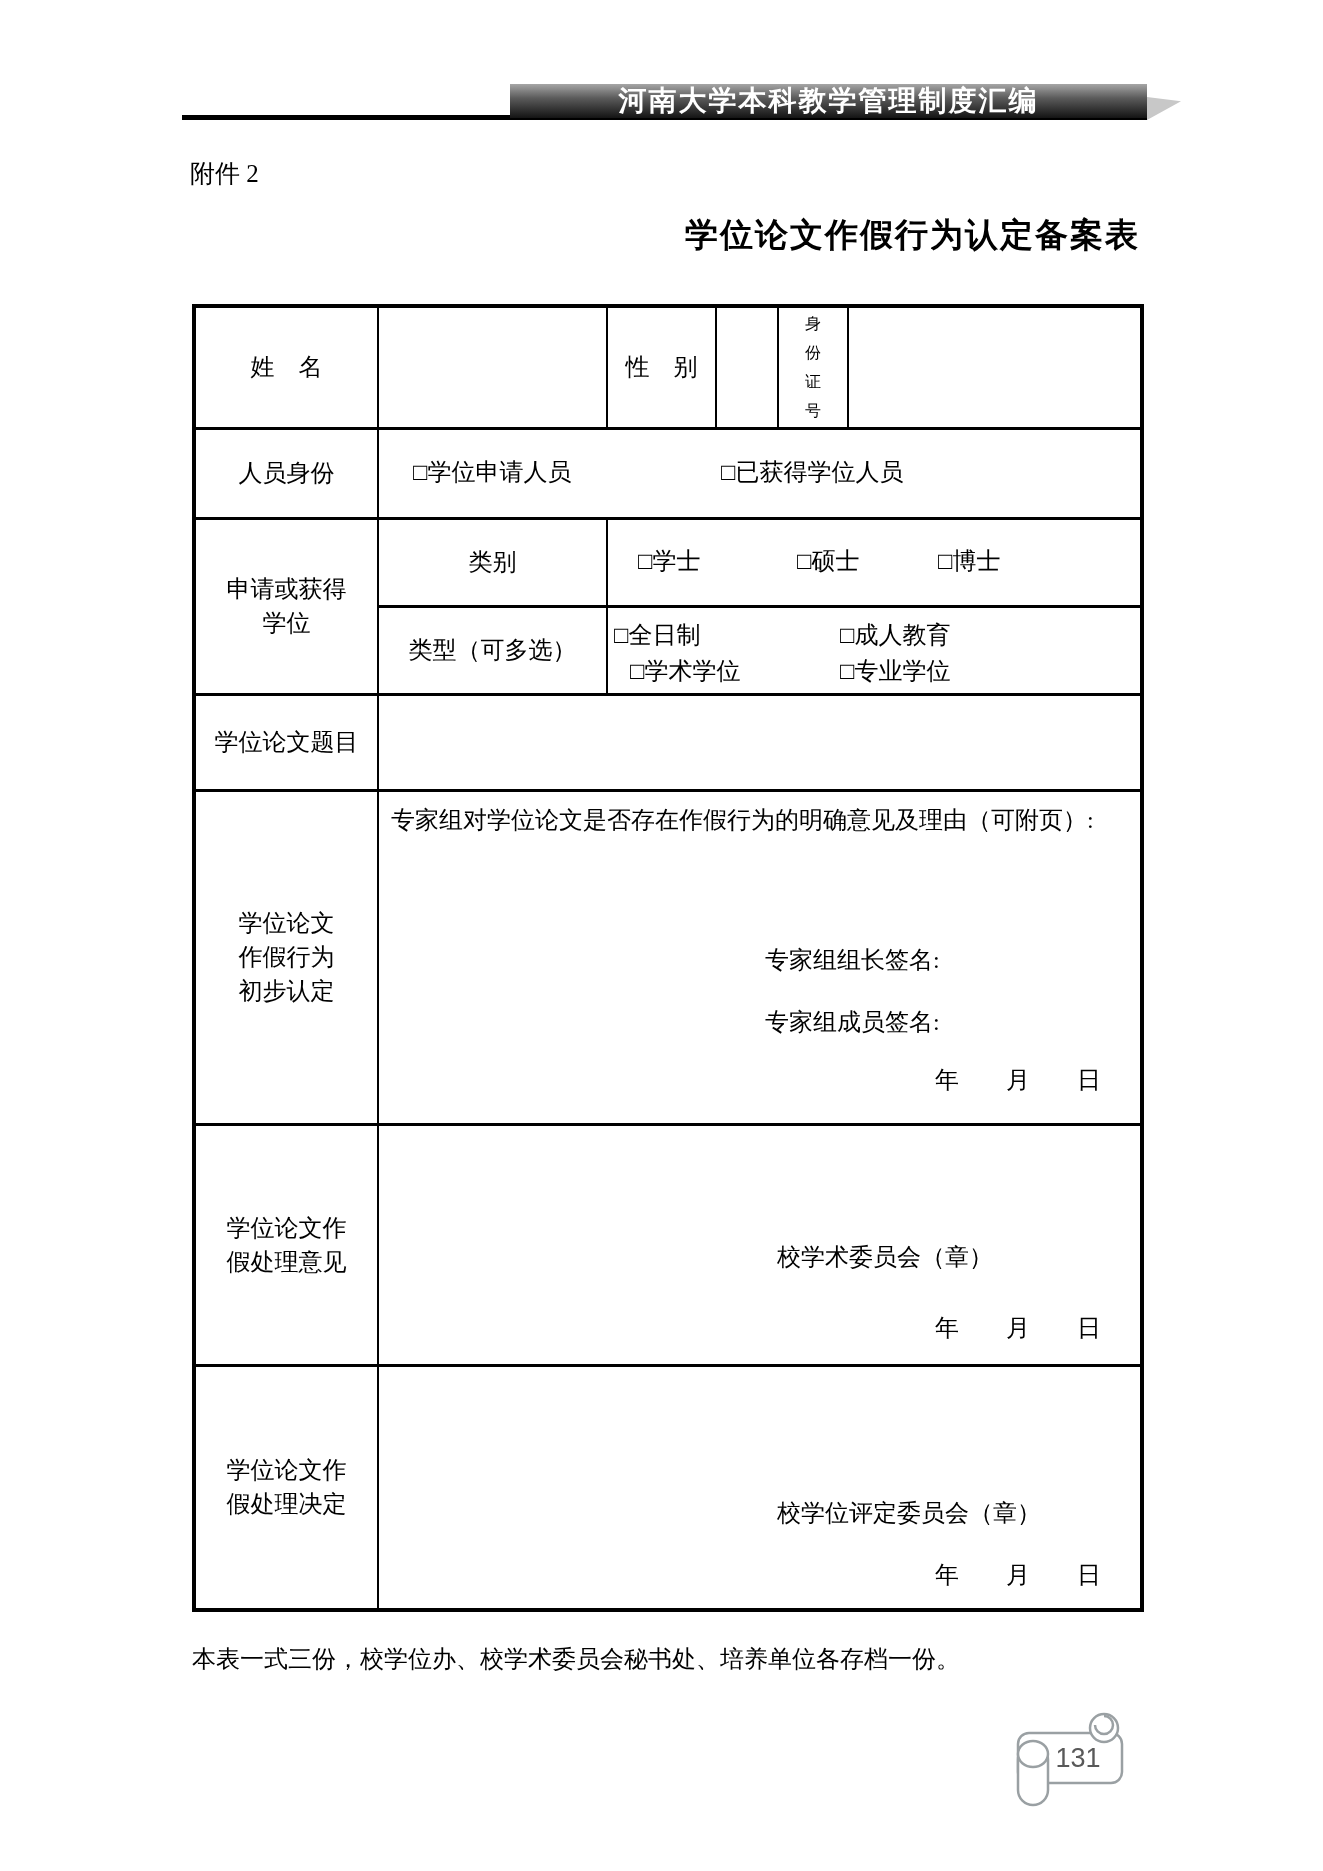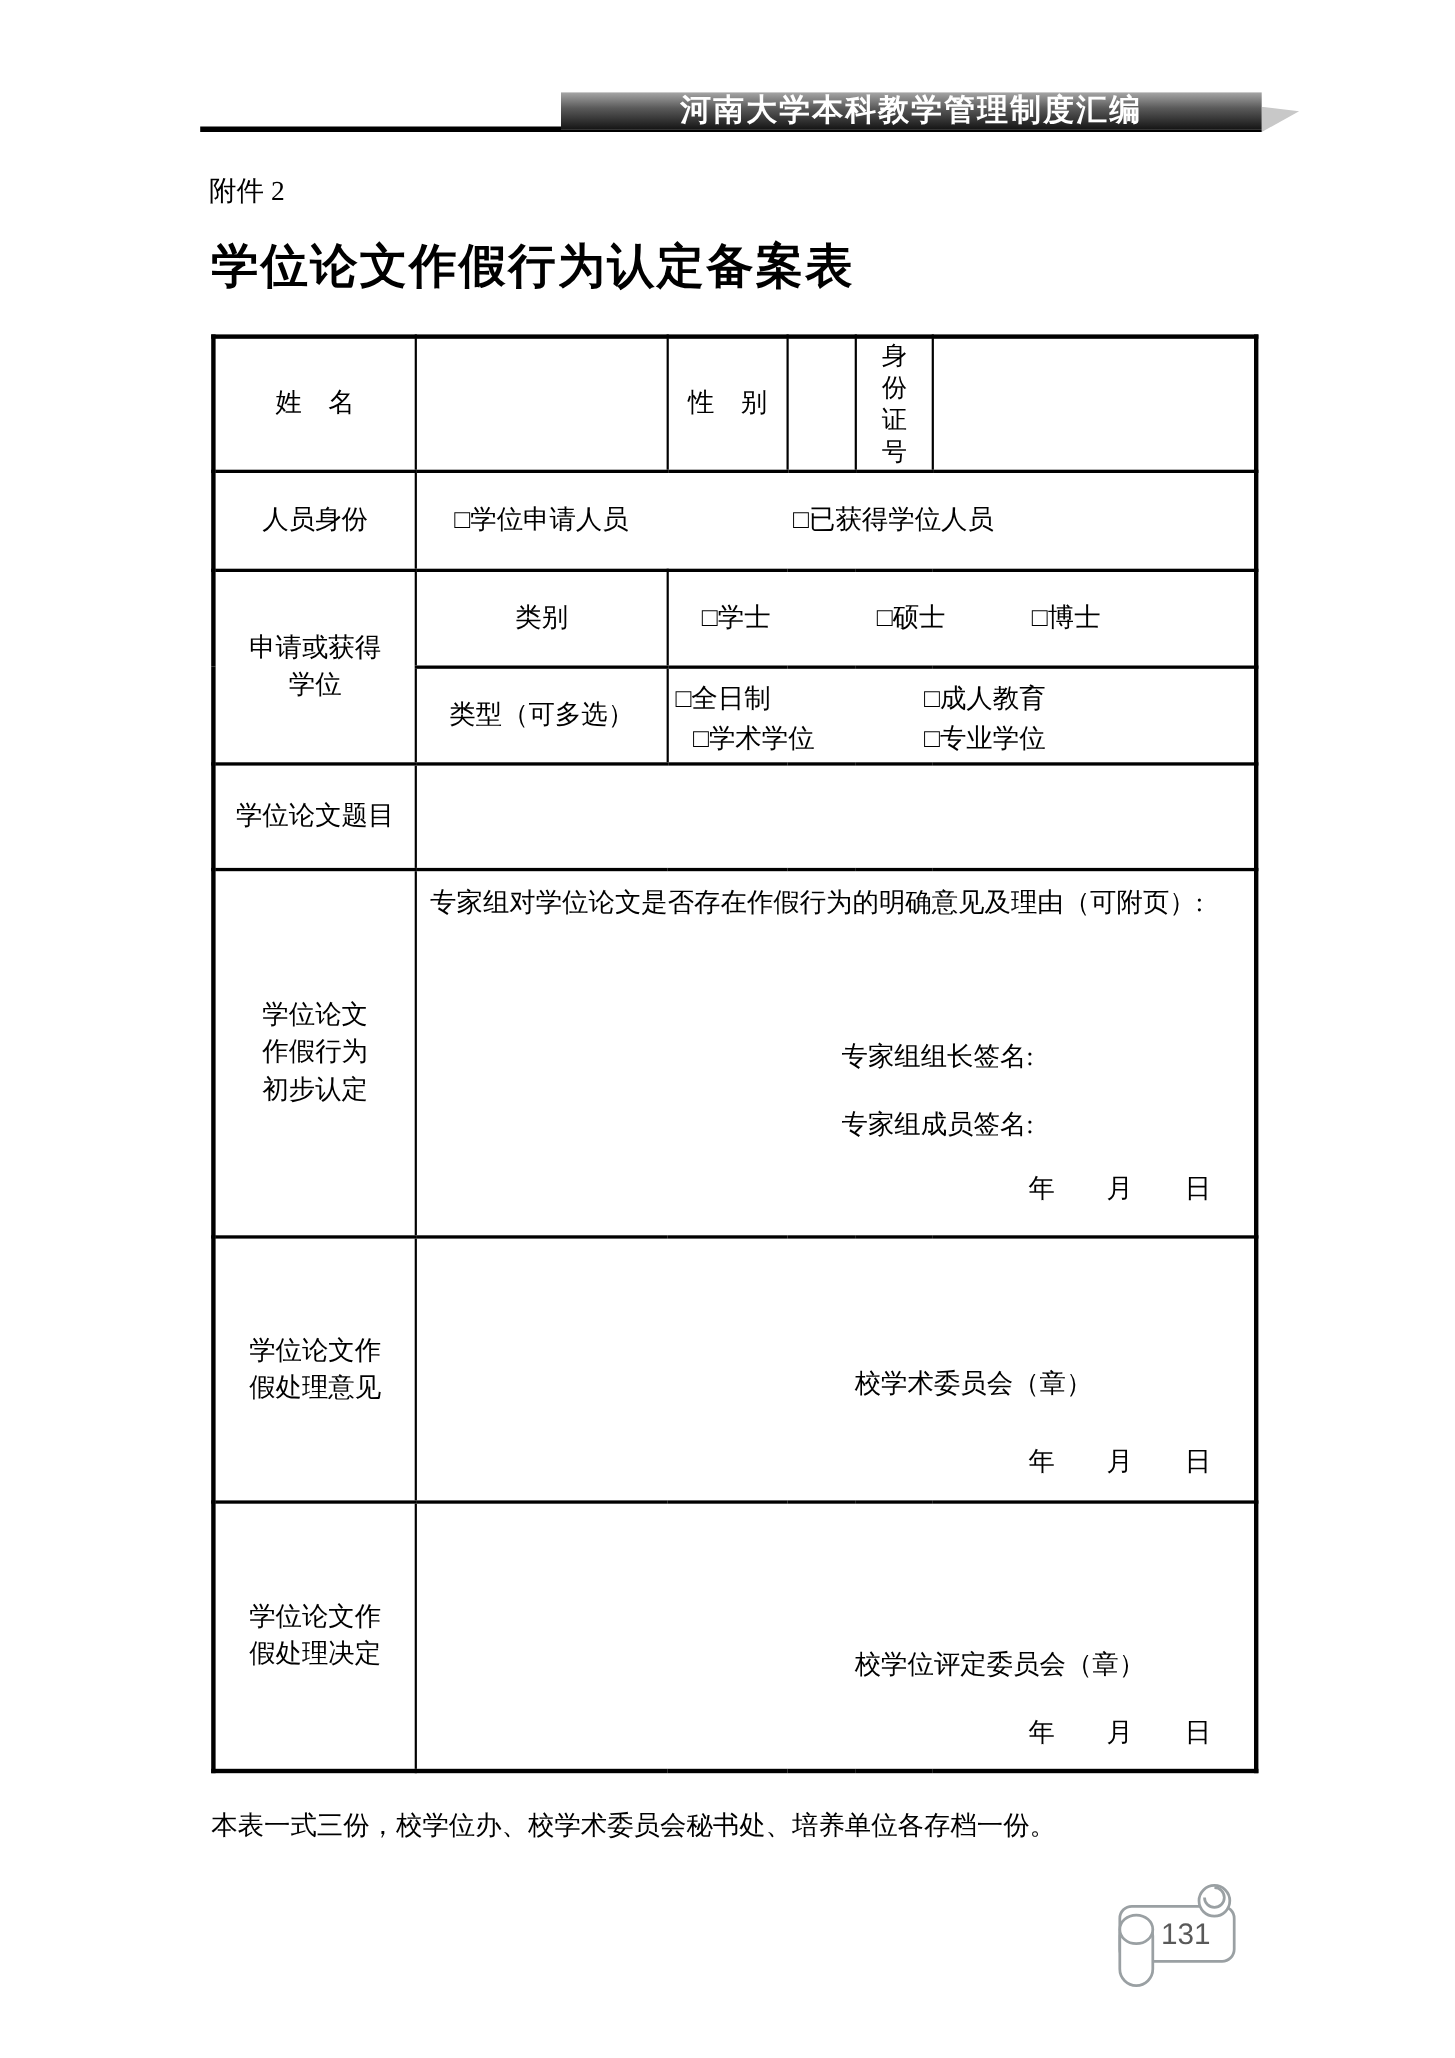--- a/index.html
+++ b/index.html
@@ -20,33 +20,33 @@
   .rule-left { position:absolute; left:182px; top:115px; width:328px; height:5px; background:#000; }
   .banner-arrow {
     position:absolute; left:1147px; top:97px; width:34px; height:23px;
     background:#c8c8c8; clip-path:polygon(0 0, 100% 18%, 0 100%);
   }
 
   .attachment { position:absolute; left:190px; top:157px; font-size:25px; }
 
   .doc-title {
     position:absolute; left:192px; top:213px; width:948px;
-    text-align:left; font-size:43px; font-weight:bold; letter-spacing:2px;
+    text-align:right; font-size:33px; font-weight:bold; letter-spacing:2px;
     font-family:"Liberation Sans", sans-serif;
   }
 
   
   table.form {
     position:absolute; left:192px; top:304px; width:948px;
     border-collapse:collapse; table-layout:fixed; font-size:24px;
     border:4px solid #000;
   }
   .form td { border:solid #000; border-width:3px 2px; padding:0; text-align:center; vertical-align:middle; }
   .lbl { white-space:pre-line; line-height:34px; }
-  .idlbl { width:27px; margin:0 auto; line-height:29px; font-size:23px; text-align:center; }
+  .idlbl { width:27px; margin:0 auto; line-height:29px; font-size:16px; text-align:center; }
 
   td.rel { vertical-align:top; text-align:left; }
   .box  { position:relative; width:100%; }
   .b2  { height:84px; }
   .b3a { height:82px; }
   .b3b { height:82px; }
   .b5  { height:328px; }
   .b6  { height:235px; }
   .b7  { height:239px; }
   .abs { position:absolute; white-space:nowrap; }

